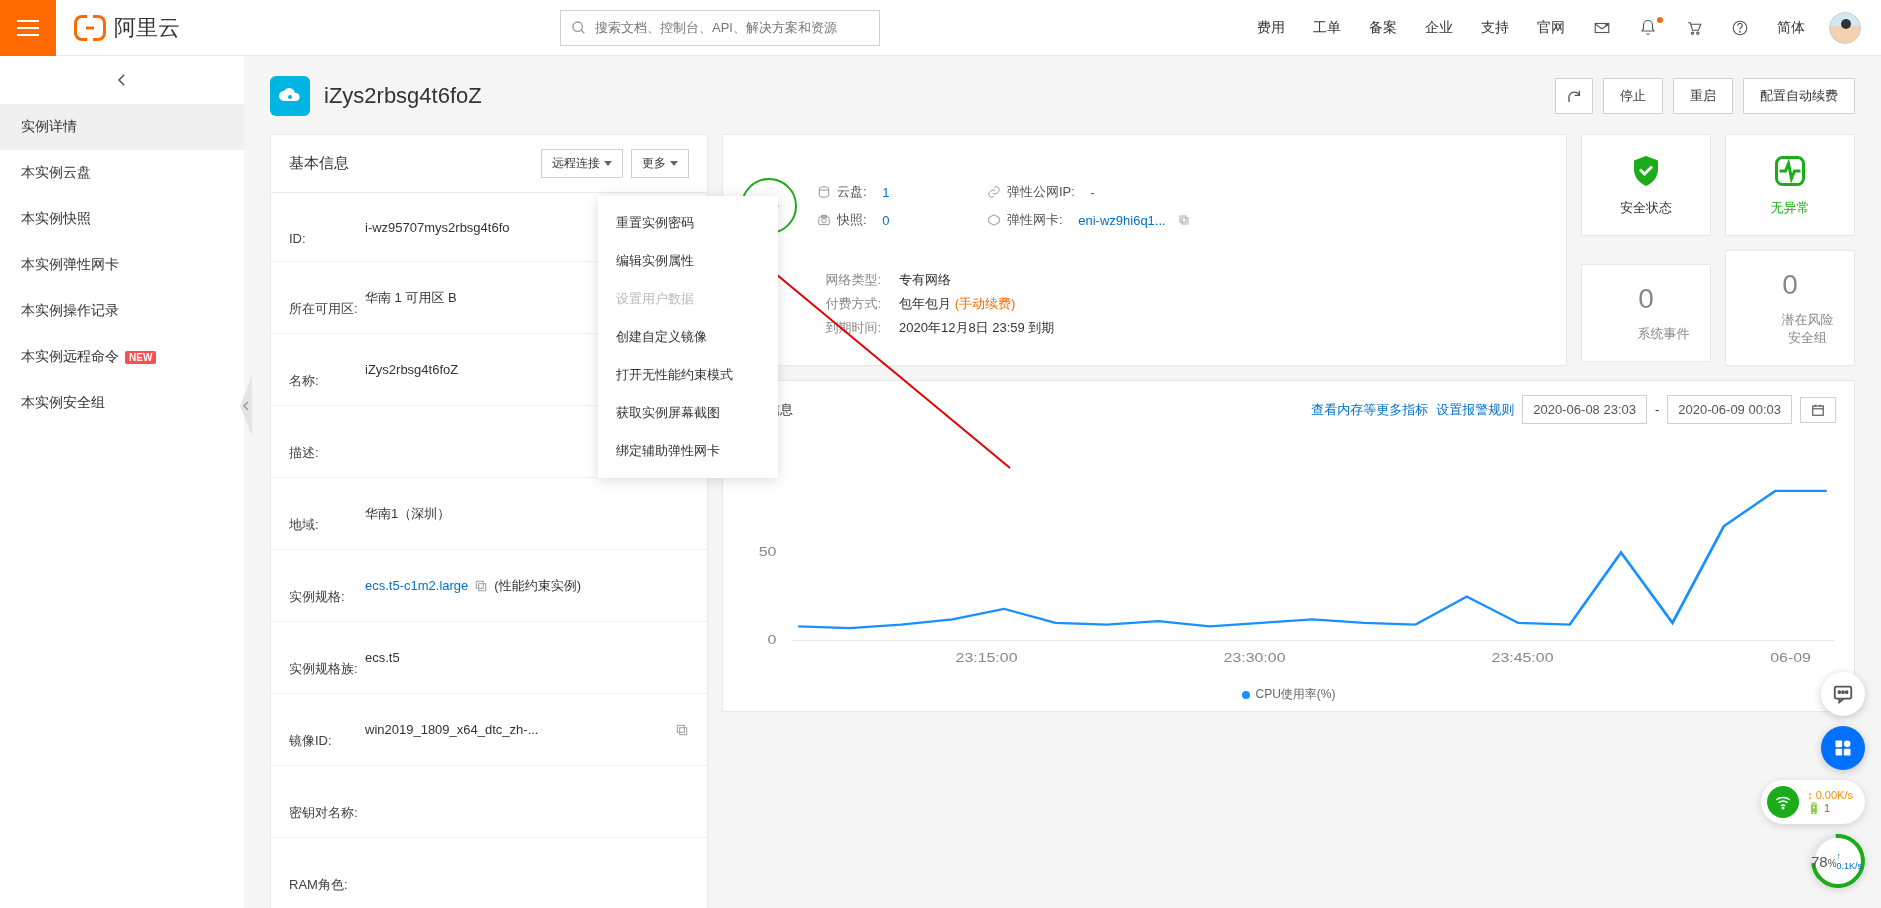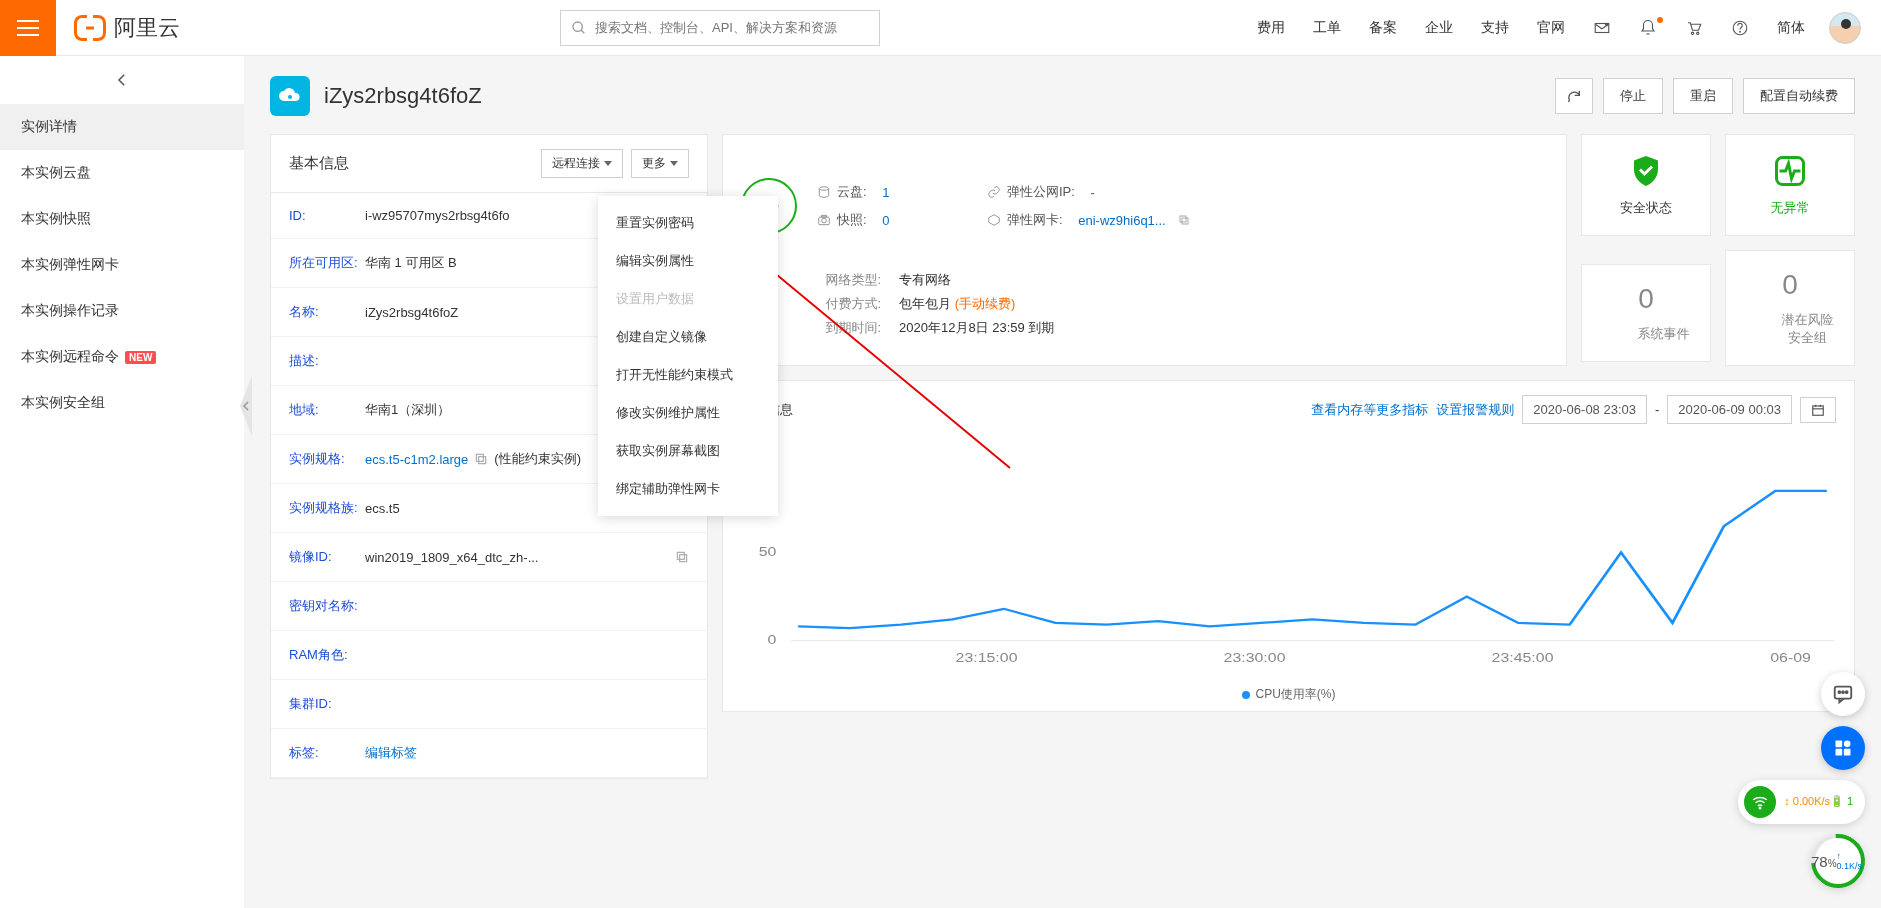--- a/index.html
+++ b/index.html
@@ -47,21 +47,21 @@
 .btn.icon-only { padding:8px 10px; }
 
 .content-row { display:flex; gap:14px; align-items:flex-start; }
 .panel { background:#fff; border:1px solid #e8e8e8; }
 .basic-info { flex:0 0 438px; }
 .panel-head { display:flex; align-items:center; padding:14px 18px; border-bottom:1px solid #e8e8e8; }
 .panel-head h3 { font-size:15px; font-weight:500; }
 .panel-head .actions { margin-left:auto; display:flex; gap:8px; }
 .btn-sm { border:1px solid #d0d0d0; background:#fff; padding:5px 10px; font-size:12px; cursor:pointer; display:flex; align-items:center; gap:4px; color:#333;}
 .info-row { display:flex; padding:15px 18px; border-bottom:1px solid #f2f2f2; font-size:13px; align-items:center; }
-.info-label { color:#1d4ed8; width:76px; flex-shrink:0; }
+.info-label { color:#404040; width:76px; flex-shrink:0;margin-top:23px; }
 .info-val { flex:1; white-space:nowrap; overflow:hidden; text-overflow:ellipsis; }
 .copy-ic { margin-left:6px; cursor:pointer; flex-shrink:0; }
 .link { color:#0070cc; cursor:pointer; }
 
 .right-col { flex:1; display:flex; flex-direction:column; gap:14px; }
 .status-row { display:flex; gap:14px; }
 .status-card { background:#fff; border:1px solid #e8e8e8; display:flex; padding:18px; align-items:center; min-height:96px; }
 .status-main { flex:1; display:flex; align-items:center; }
 .run-circle { width:56px; height:56px; border:2px solid #1aad19; border-radius:50%; display:flex; align-items:center; justify-content:center; margin-right:20px; }
 .run-circle::after { content:""; width:0; height:0; border-left:16px solid #1aad19; border-top:10px solid transparent; border-bottom:10px solid transparent; margin-left:4px; }
@@ -89,21 +89,21 @@
 .chart-legend { text-align:center; padding:8px; font-size:12px; color:#666; display:flex;align-items:center;justify-content:center;gap:6px;}
 .legend-dot{width:8px;height:8px;background:#1890ff;border-radius:50%;}
 
 
 .float-right { position:fixed; right:16px; bottom:20px; display:flex; flex-direction:column; align-items:flex-end; gap:10px; z-index:600; }
 .fab { width:44px; height:44px; border-radius:50%; display:flex; align-items:center; justify-content:center; box-shadow:0 2px 8px rgba(0,0,0,.2); cursor:pointer; background:#fff; }
 .fab.chat { background:#fff; }
 .fab.apps { background:#0070ff; }
 .net-widget { background:#fff; border-radius:22px; padding:6px 12px 6px 6px; display:flex; align-items:center; gap:8px; box-shadow:0 2px 8px rgba(0,0,0,.15); font-size:11px; }
 .wifi-circ { width:32px; height:32px; border-radius:50%; background:#1aad19; display:flex; align-items:center; justify-content:center; }
-.net-txt { display:flex; flex-direction:row; line-height:1.2; }
+.net-txt { display:flex; flex-direction:column; line-height:1.2; }
 .pct-widget { width:54px; height:54px; border-radius:50%; background:#fff; box-shadow:0 2px 8px rgba(0,0,0,.15); display:flex; flex-direction:row; align-items:center; justify-content:center; position:relative; }
 .pct-widget::before { content:""; position:absolute; inset:0; border-radius:50%; border:4px solid #e5e5e5; }
 .pct-widget::after { content:""; position:absolute; inset:0; border-radius:50%; border:4px solid transparent; border-top-color:#1aad19; border-right-color:#1aad19; border-bottom-color:#1aad19; transform:rotate(40deg); }
 .pct-main { font-size:15px; color:#555; z-index:1; }
 .pct-sub { font-size:9px; color:#0070cc; z-index:1; }
 .caret-dn{width:0;height:0;border-left:4px solid transparent;border-right:4px solid transparent;border-top:5px solid #666;}
 
 
 .meta-rows { font-size:13px; padding:8px 18px 14px 68px; display:flex;flex-direction:column;gap:6px;}
 .meta-rows .r{display:flex;gap:18px;}
@@ -428,21 +428,20 @@
     </div>
   </div>
 </div>
 
 <div class="dropdown">
   <div class="dd-item">重置实例密码</div>
   <div class="dd-item">编辑实例属性</div>
   <div class="dd-item disabled">设置用户数据</div>
   <div class="dd-item">创建自定义镜像</div>
   <div class="dd-item">打开无性能约束模式</div>
-  <div class="dd-item">修改实例维护属性</div>
   <div class="dd-item">获取实例屏幕截图</div>
   <div class="dd-item">绑定辅助弹性网卡</div>
 </div>
 
 <svg class="arrow-anno" width="320" height="260">
   <defs>
       <marker id="ah" markerWidth="10" markerHeight="10" refX="2" refY="5" orient="auto">
         <path d="M0,0 L10,5 L0,10 z" fill="#e60000"></path>
       </marker>
     </defs>

